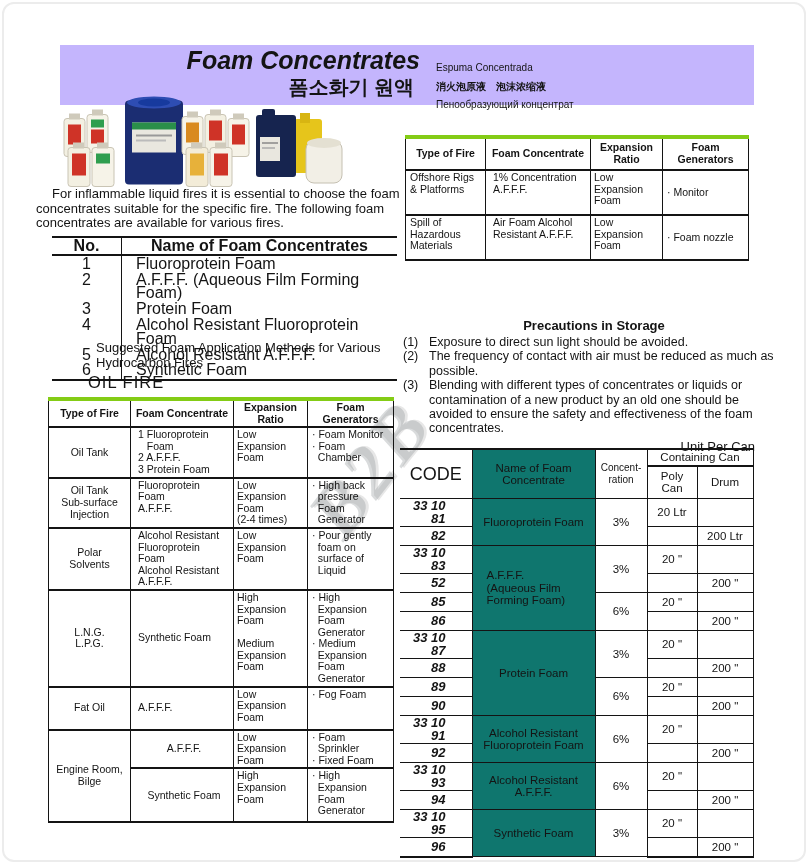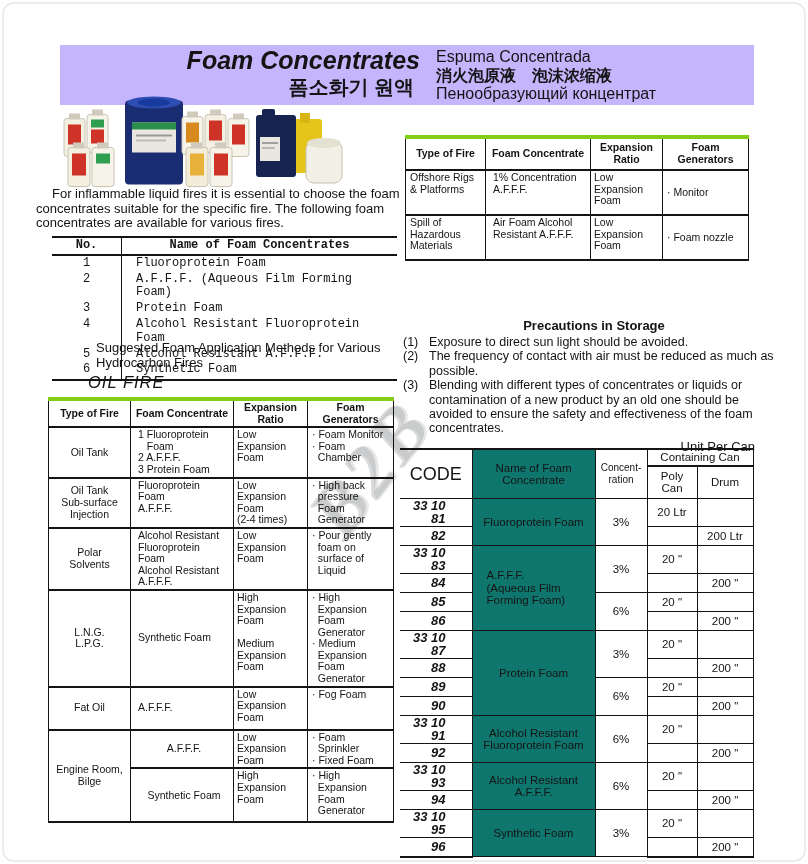--- a/index.html
+++ b/index.html
@@ -5,40 +5,40 @@
   html,body{margin:0;padding:0;background:#fff;}
   body{width:808px;height:864px;position:relative;font-family:"Liberation Sans",sans-serif;color:#141414;overflow:hidden;}
   .frame{position:absolute;inset:2px;border:2px solid #ececec;border-radius:12px;pointer-events:none;}
   .abs{position:absolute;}
   .pre{white-space:pre-wrap;}
   
   .band{left:60px;top:45px;width:694px;height:60px;background:#c4b5fd;}
   .band-left{position:absolute;left:0;top:1px;width:360px;text-align:right;}
   .t1{font-size:25px;font-weight:bold;font-style:italic;line-height:28px;letter-spacing:0px;}
   .t2{font-size:20px;font-weight:bold;line-height:27px;padding-right:6px;}
-  .band-right{position:absolute;left:376px;top:3px;font-size:16px;line-height:18.5px;}
+  .band-right{position:absolute;left:376px;top:14px;font-size:10px;line-height:18.5px;}
   .band-right .cjk{font-weight:bold;}
   
   .wm{left:282px;top:398px;width:220px;font-size:74px;font-weight:bold;font-style:italic;font-family:"Liberation Serif",serif;color:rgba(145,150,152,0.34);transform:rotate(-52deg);letter-spacing:4px;text-shadow:2px 2px 0 rgba(120,120,120,0.18);}
   
   .intro{left:36px;top:187px;width:376px;font-size:13px;line-height:14.6px;text-indent:16px;}
   
   table{border-collapse:collapse;table-layout:fixed;}
   td,th{padding:1px 3px;vertical-align:top;font-weight:normal;}
   
   .ct{left:52px;top:236px;}
   .ct table{width:345px;}
-  .ct td,.ct th{font-size:12px;line-height:13.8px;font-family:Liberation Mono, monospace;}
+  .ct td,.ct th{font-size:16px;line-height:13.8px;}
   .ct thead th{border-top:2px solid #141414;border-bottom:2px solid #141414;font-weight:bold;text-align:center;}
   .ct .no{width:63px;text-align:center;border-right:1.2px solid #141414;}
   .ct tbody tr:last-child td{border-bottom:2px solid #141414;padding-bottom:2px;}
   .ct .nm{padding-left:14px;}
   
   .sugg{left:96px;top:340px;width:292px;font-size:13px;line-height:15px;}
-  .oilfire{left:88px;top:373px;font-size:16.5px;letter-spacing:1px;font-style:italic;}
+  .oilfire{left:88px;top:373px;font-size:16.5px;letter-spacing:1px;}
   
   .ft table{width:100%;}
   .ft th,.ft td{border:1px solid #141414;font-size:10.5px;line-height:11.6px;}
   .ft th{border-bottom:2px solid #141414;border-top:4px solid #84cc16;text-align:center;vertical-align:middle;font-weight:bold;}
   .ft td{border-top:2px solid #141414;border-bottom:2px solid #141414;}
   .ft .type{text-align:center;vertical-align:middle;}
   .ft .conc{padding-left:7px;}
   .ft .gen{padding-left:4px;}
   .oil{left:48px;top:397px;width:345px;}
   .sea{left:405px;top:135px;width:343px;}
@@ -406,21 +406,21 @@
       <tr>
           <td class="codecell">33 10 83</td>
           <td class="cyan nm-l pre" rowspan="4">A.F.F.F.
 (Aqueous Film
 Forming Foam)</td>
           <td rowspan="2">3%</td>
           <td>20 "</td>
           <td></td>
         </tr>
       <tr>
-          <td class="codecell">84</td>
+          <td class="codecell">52</td>
           <td></td>
           <td>200 "</td>
         </tr>
       <tr>
           <td class="codecell">85</td>
           <td rowspan="2">6%</td>
           <td>20 "</td>
           <td></td>
         </tr>
       <tr>

